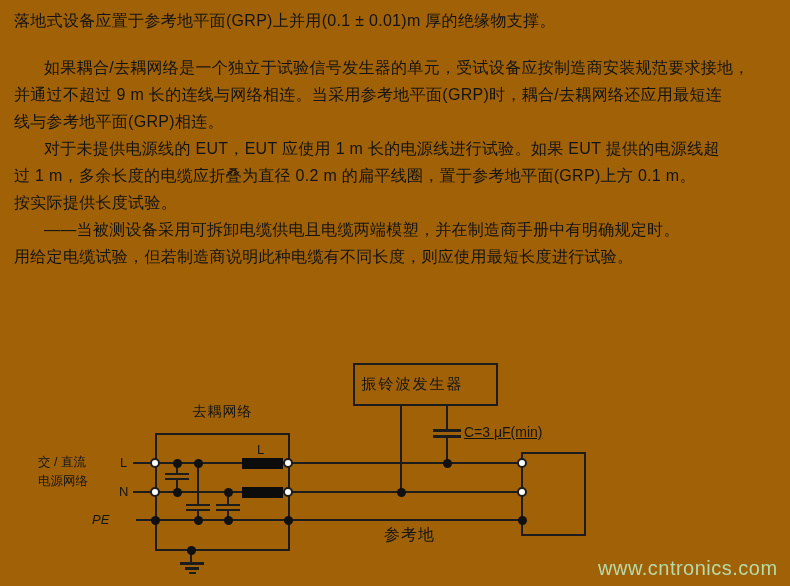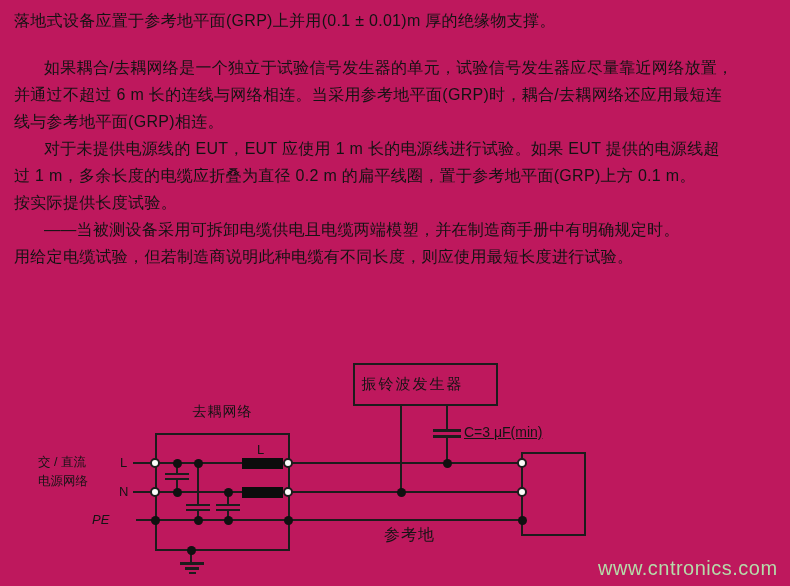--- a/index.html
+++ b/index.html
@@ -1,18 +1,18 @@
 <!DOCTYPE html>
 <html><head>
 <meta charset="utf-8">
 <style>
   html,body{margin:0;padding:0;background:#ffffff;}
   .page{
     position:relative;width:790px;height:586px;overflow:hidden;
-    background:#be185d;color:#161616;
+    background:#a16207;color:#161616;
     font-family:"Liberation Sans","DejaVu Sans",sans-serif;
   }
   
   .textblock{position:absolute;left:0;top:7px;width:790px;}
   .tline{
     height:27px;line-height:27px;font-size:16px;font-weight:500;
     padding-left:14px;white-space:nowrap;letter-spacing:0.3px;color:#131313;
   }
   .tline.indent{padding-left:44px;}
   .tline.pgap{margin-top:20px;}
@@ -42,22 +42,22 @@
     font-family:"Liberation Sans","DejaVu Sans",sans-serif;
   }
 </style>
 </head>
 <body>
 
 <div class="page">
 
   <div class="textblock">
     <div class="tline">落地式设备应置于参考地平面(GRP)上并用(0.1 ± 0.01)m 厚的绝缘物支撑。</div>
-    <div class="tline indent pgap">如果耦合/去耦网络是一个独立于试验信号发生器的单元，试验信号发生器应尽量靠近网络放置，</div>
-    <div class="tline">并通过不超过 6 m 长的连线与网络相连。当采用参考地平面(GRP)时，耦合/去耦网络还应用最短连</div>
+    <div class="tline indent pgap">如果耦合/去耦网络是一个独立于试验信号发生器的单元，受试设备应按制造商安装规范要求接地，</div>
+    <div class="tline">并通过不超过 9 m 长的连线与网络相连。当采用参考地平面(GRP)时，耦合/去耦网络还应用最短连</div>
     <div class="tline">线与参考地平面(GRP)相连。</div>
     <div class="tline indent">对于未提供电源线的 EUT，EUT 应使用 1 m 长的电源线进行试验。如果 EUT 提供的电源线超</div>
     <div class="tline">过 1 m，多余长度的电缆应折叠为直径 0.2 m 的扁平线圈，置于参考地平面(GRP)上方 0.1 m。</div>
     <div class="tline">按实际提供长度试验。</div>
     <div class="tline indent">——当被测设备采用可拆卸电缆供电且电缆两端模塑，并在制造商手册中有明确规定时。</div>
     <div class="tline">用给定电缆试验，但若制造商说明此种电缆有不同长度，则应使用最短长度进行试验。</div>
   </div>
 
   <div class="dg" style="left:0;top:0;width:790px;height:586px;">
 

